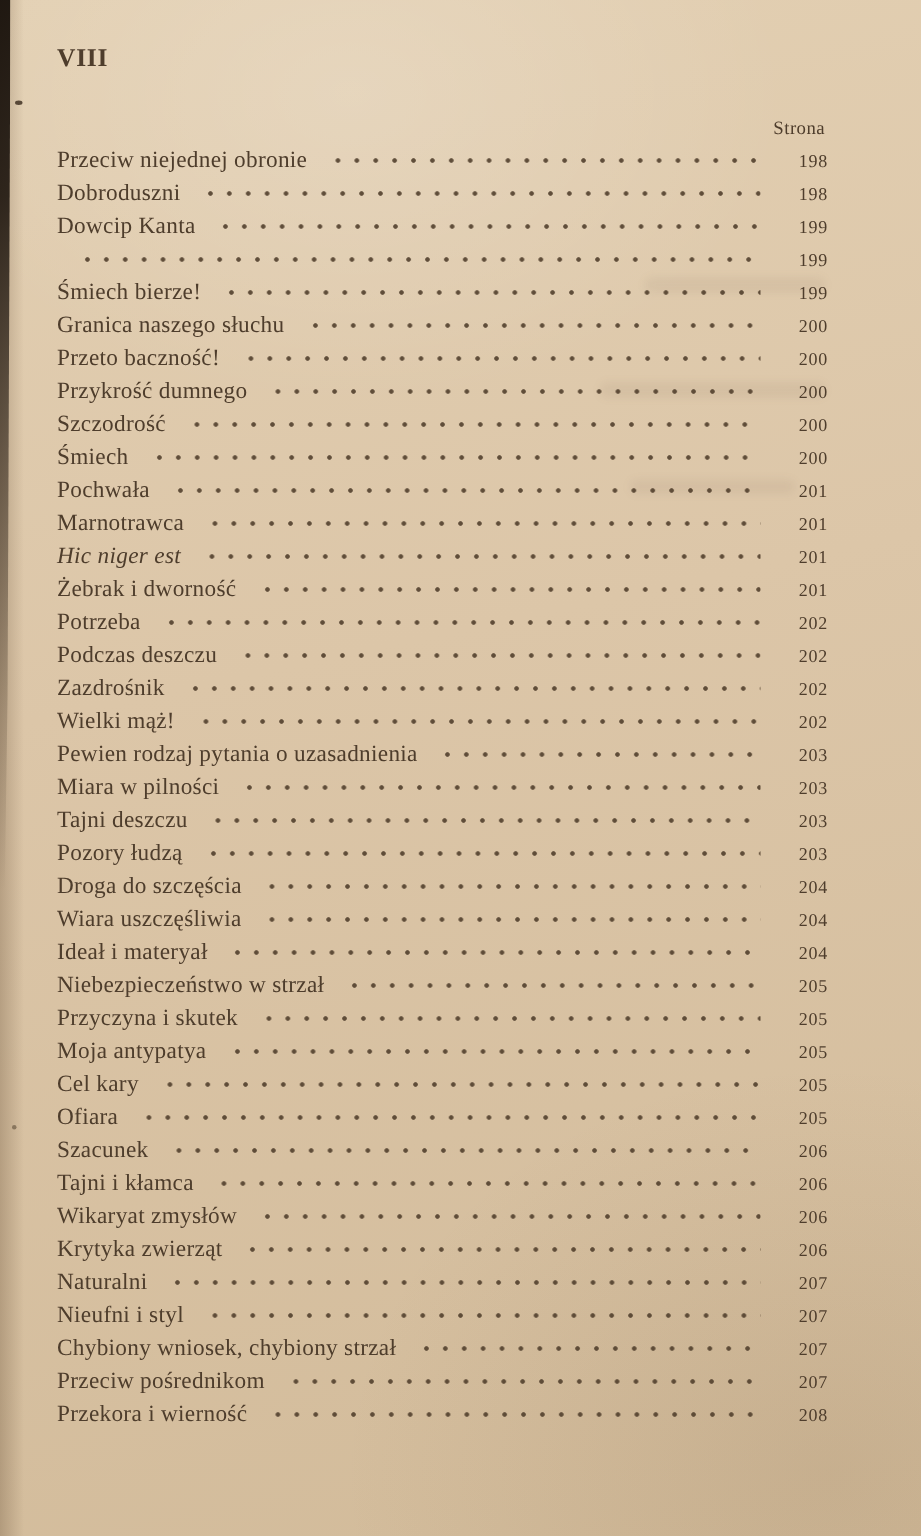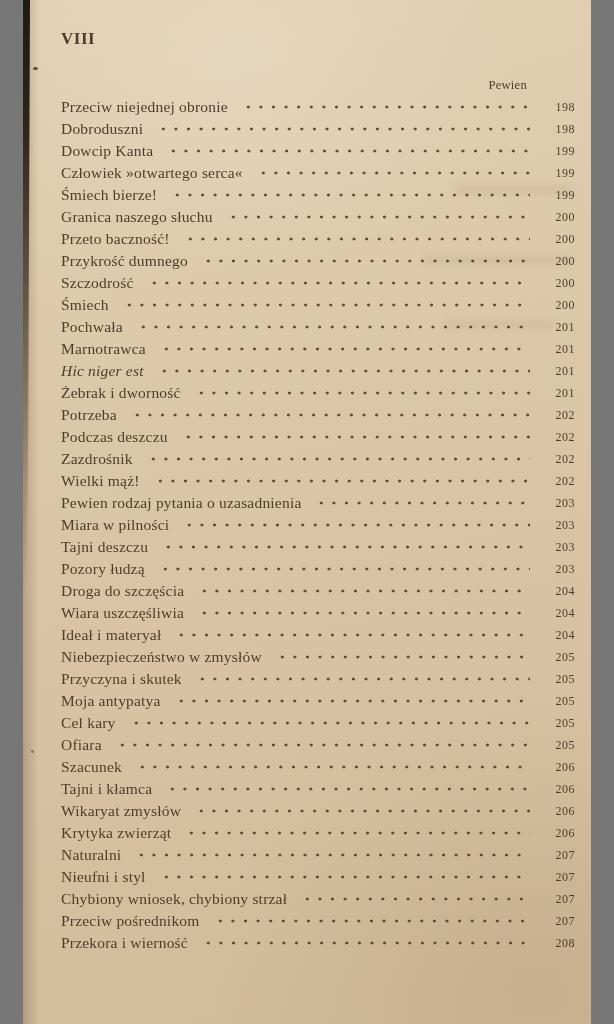--- a/index.html
+++ b/index.html
@@ -6,21 +6,21 @@
     --paper:#dcc6a8;
     --paper-light:#e3d0b3;
     --paper-dark:#d2bb9a;
     --ink:#4e3d2c;
     --ink-soft:rgba(82,64,45,.9);
     --edge:#261d15;
   }
   html,body{margin:0;padding:0;background:#777;}
   .page{
     position:relative;
-    width:568px;height:1024px;
+    width:614px;height:1024px;
     margin:0 auto;
     overflow:hidden;
     font-family:"Liberation Serif","DejaVu Serif",serif;
     color:var(--ink);
     background:
       radial-gradient(ellipse 420px 300px at 38% 6%, rgba(255,255,255,.16), rgba(255,255,255,0) 70%),
       radial-gradient(ellipse 500px 420px at 90% 96%, rgba(110,82,52,.12), rgba(110,82,52,0) 65%),
       linear-gradient(168deg, var(--paper-light) 0%, var(--paper) 42%, var(--paper-dark) 100%);
   }
   
@@ -83,40 +83,39 @@
 <div class="page">
   <div class="edge-shade"></div>
   <div class="edge-strip"></div>
   <div class="speck s1"></div>
   <div class="speck s2"></div>
   <div class="ghost g1"></div>
   <div class="ghost g2"></div>
   <div class="ghost g3"></div>
 
   <div class="folio">VIII</div>
-  <div class="col-header">Pewien</div>
+  <div class="col-header">Strona</div>
 
   <div class="toc">
       <div class="toc-row">
       <span class="toc-title">Przeciw niejednej obronie</span>
       <span class="leader"></span>
       <span class="toc-page">198</span>
     </div>
       <div class="toc-row">
       <span class="toc-title">Dobroduszni</span>
       <span class="leader"></span>
       <span class="toc-page">198</span>
     </div>
       <div class="toc-row">
       <span class="toc-title">Dowcip Kanta</span>
       <span class="leader"></span>
       <span class="toc-page">199</span>
     </div>
       <div class="toc-row">
-      <span class="toc-title">Człowiek »otwartego serca«</span>
       <span class="leader"></span>
       <span class="toc-page">199</span>
     </div>
       <div class="toc-row">
       <span class="toc-title">Śmiech bierze!</span>
       <span class="leader"></span>
       <span class="toc-page">199</span>
     </div>
       <div class="toc-row">
       <span class="toc-title">Granica naszego słuchu</span>
@@ -212,21 +211,21 @@
       <span class="toc-title">Wiara uszczęśliwia</span>
       <span class="leader"></span>
       <span class="toc-page">204</span>
     </div>
       <div class="toc-row">
       <span class="toc-title">Ideał i materyał</span>
       <span class="leader"></span>
       <span class="toc-page">204</span>
     </div>
       <div class="toc-row">
-      <span class="toc-title">Niebezpieczeństwo w zmysłów</span>
+      <span class="toc-title">Niebezpieczeństwo w strzał</span>
       <span class="leader"></span>
       <span class="toc-page">205</span>
     </div>
       <div class="toc-row">
       <span class="toc-title">Przyczyna i skutek</span>
       <span class="leader"></span>
       <span class="toc-page">205</span>
     </div>
       <div class="toc-row">
       <span class="toc-title">Moja antypatya</span>

